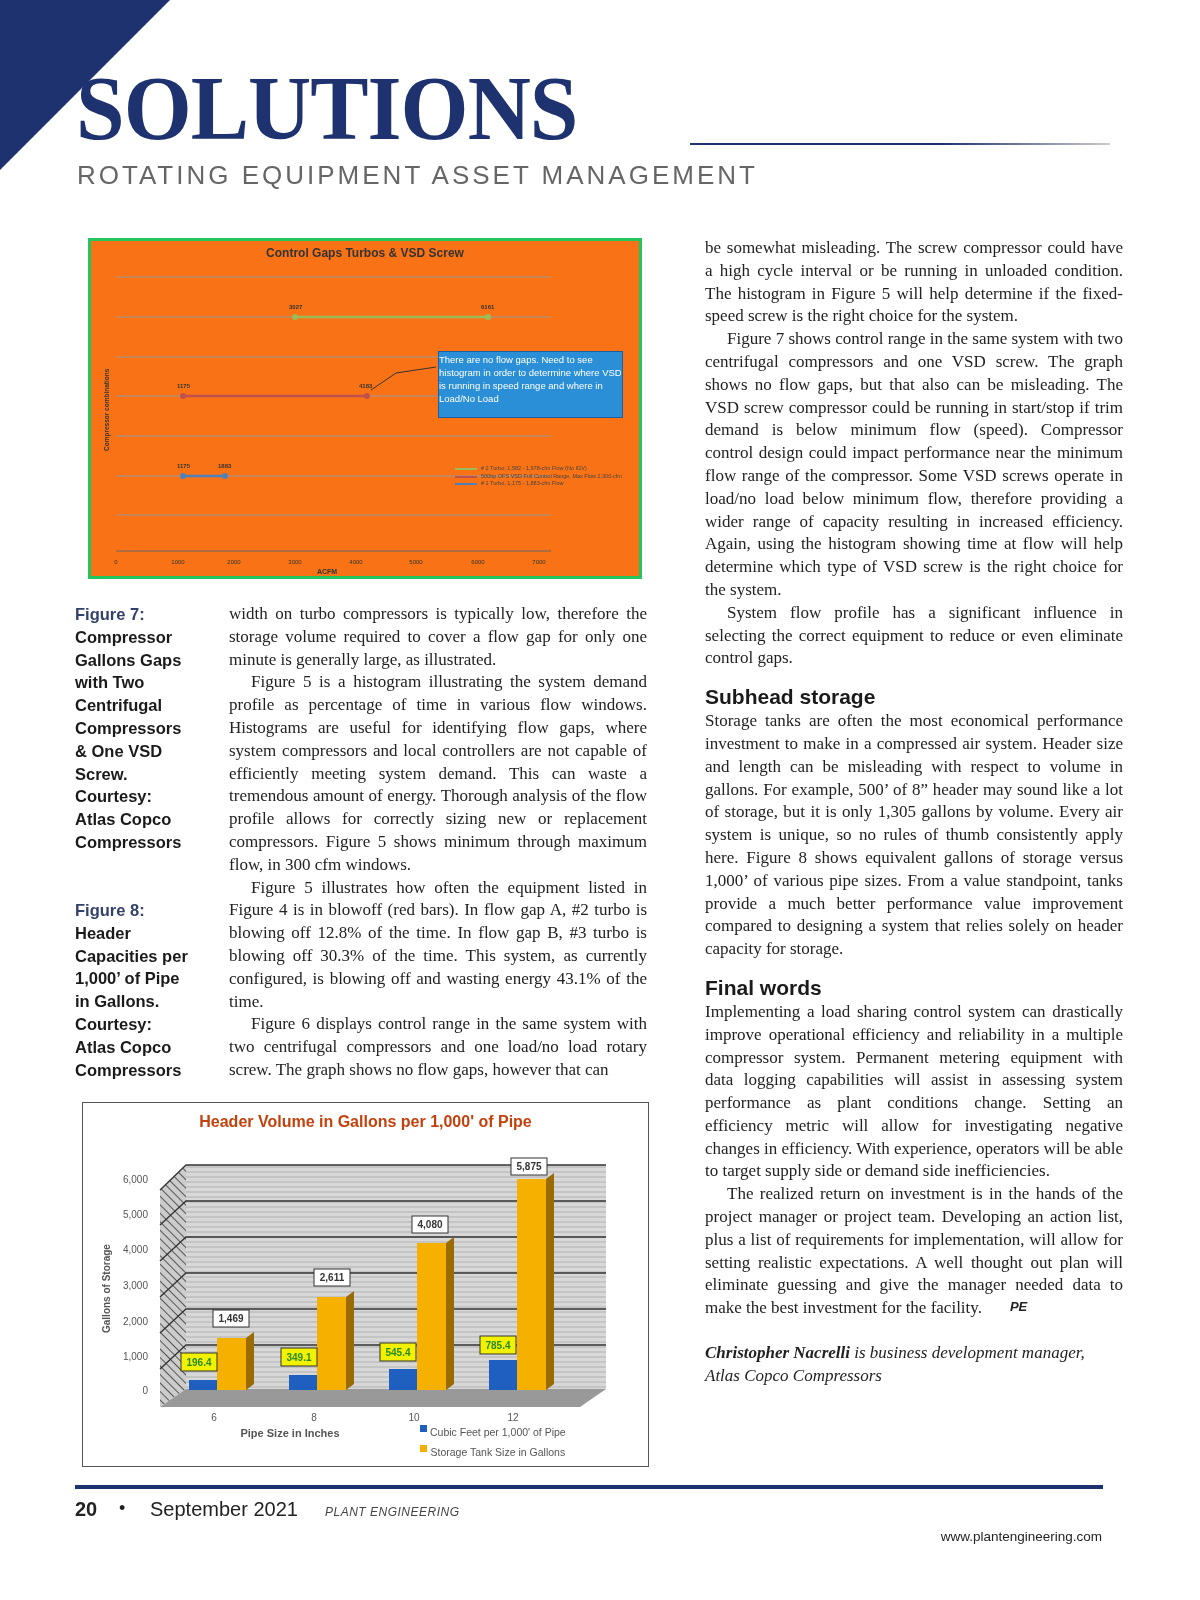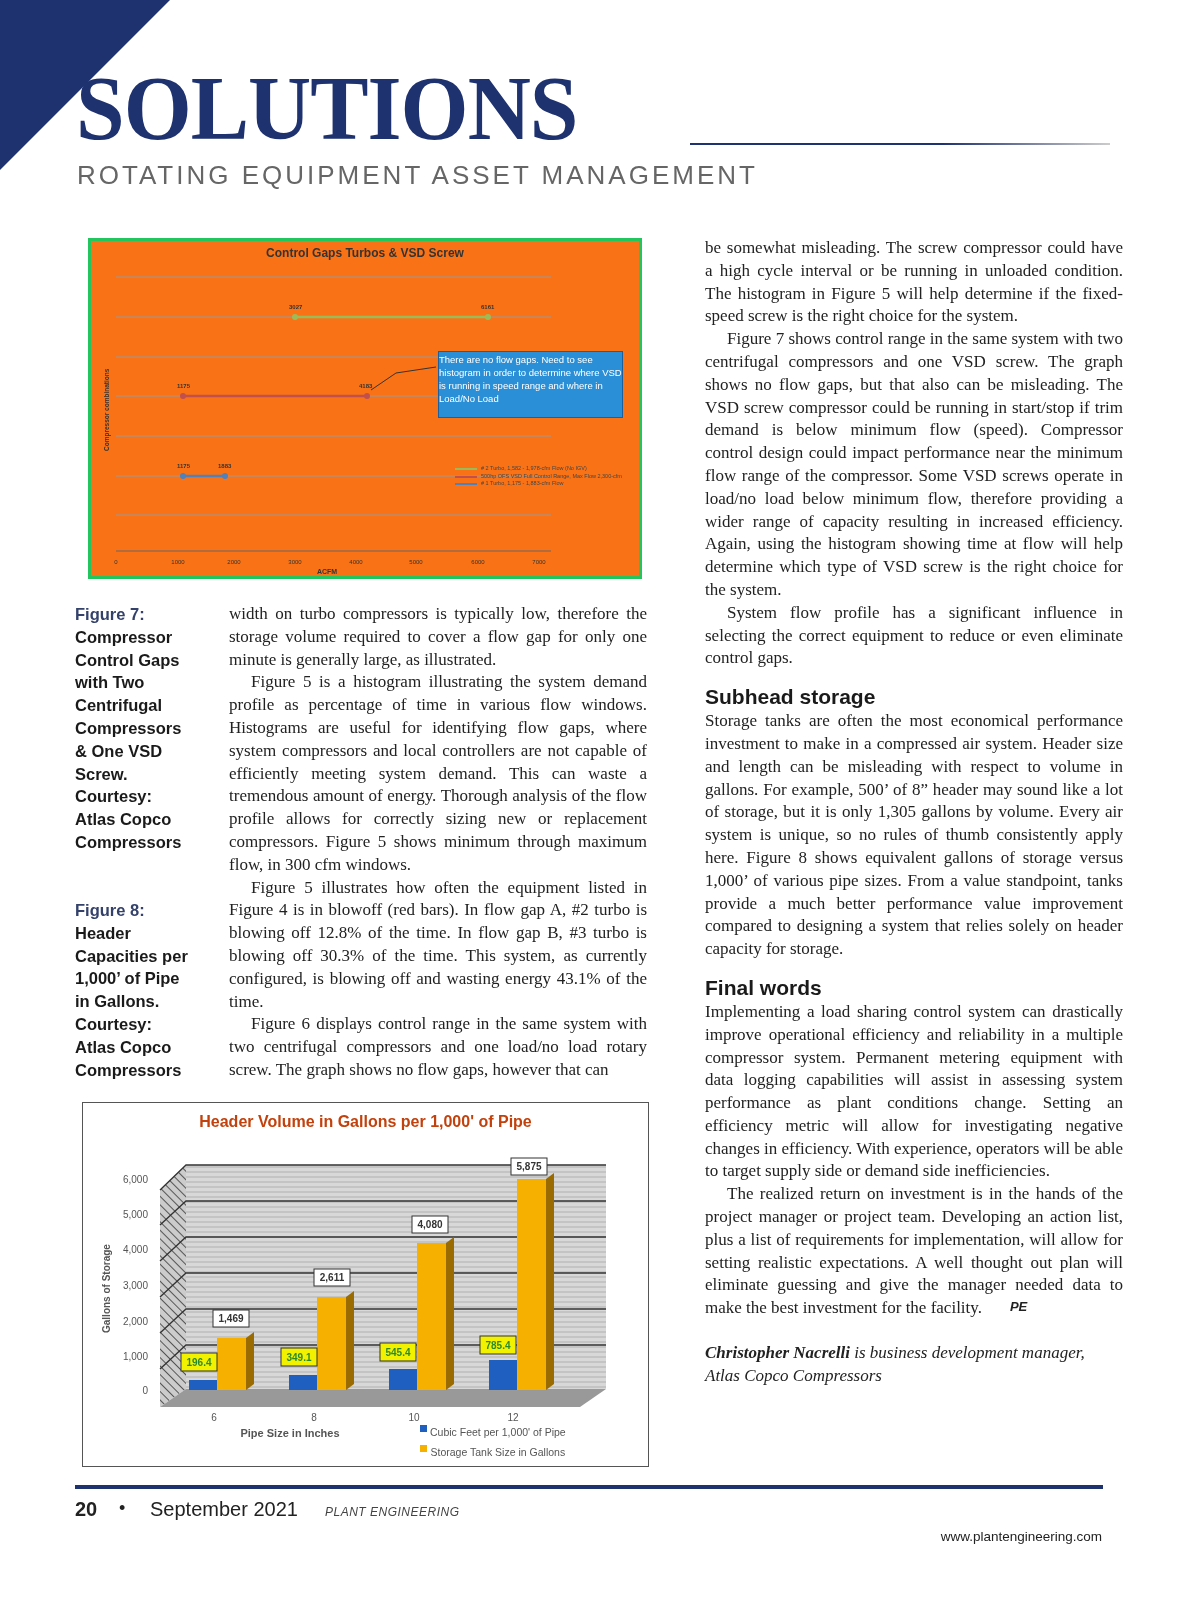--- a/index.html
+++ b/index.html
@@ -116,21 +116,21 @@
   <div class="legend7">
     <div class="li"><span class="sw" style="background:#9bbb59"></span><span># 2 Turbo, 1,582 - 1,978-cfm Flow (No IGV)</span></div>
     <div class="li"><span class="sw" style="background:#c0504d"></span><span>500hp OFS VSD Full Control Range, Max Flow 2,300-cfm</span></div>
     <div class="li"><span class="sw" style="background:#4f81bd"></span><span># 1 Turbo, 1,175 - 1,883-cfm Flow</span></div>
   </div>
 </div>
 
 <div class="caption" style="top:603px;">
   <div class="lbl">Figure 7:</div>
   <div>Compressor</div>
-  <div>Control Gaps</div>
+  <div>Gallons Gaps</div>
   <div>with Two</div>
   <div>Centrifugal</div>
   <div>Compressors</div>
   <div>&amp; One VSD</div>
   <div>Screw.</div>
   <div>Courtesy:</div>
   <div>Atlas Copco</div>
   <div>Compressors</div>
 </div>
 <div class="caption" style="top:899px;">

